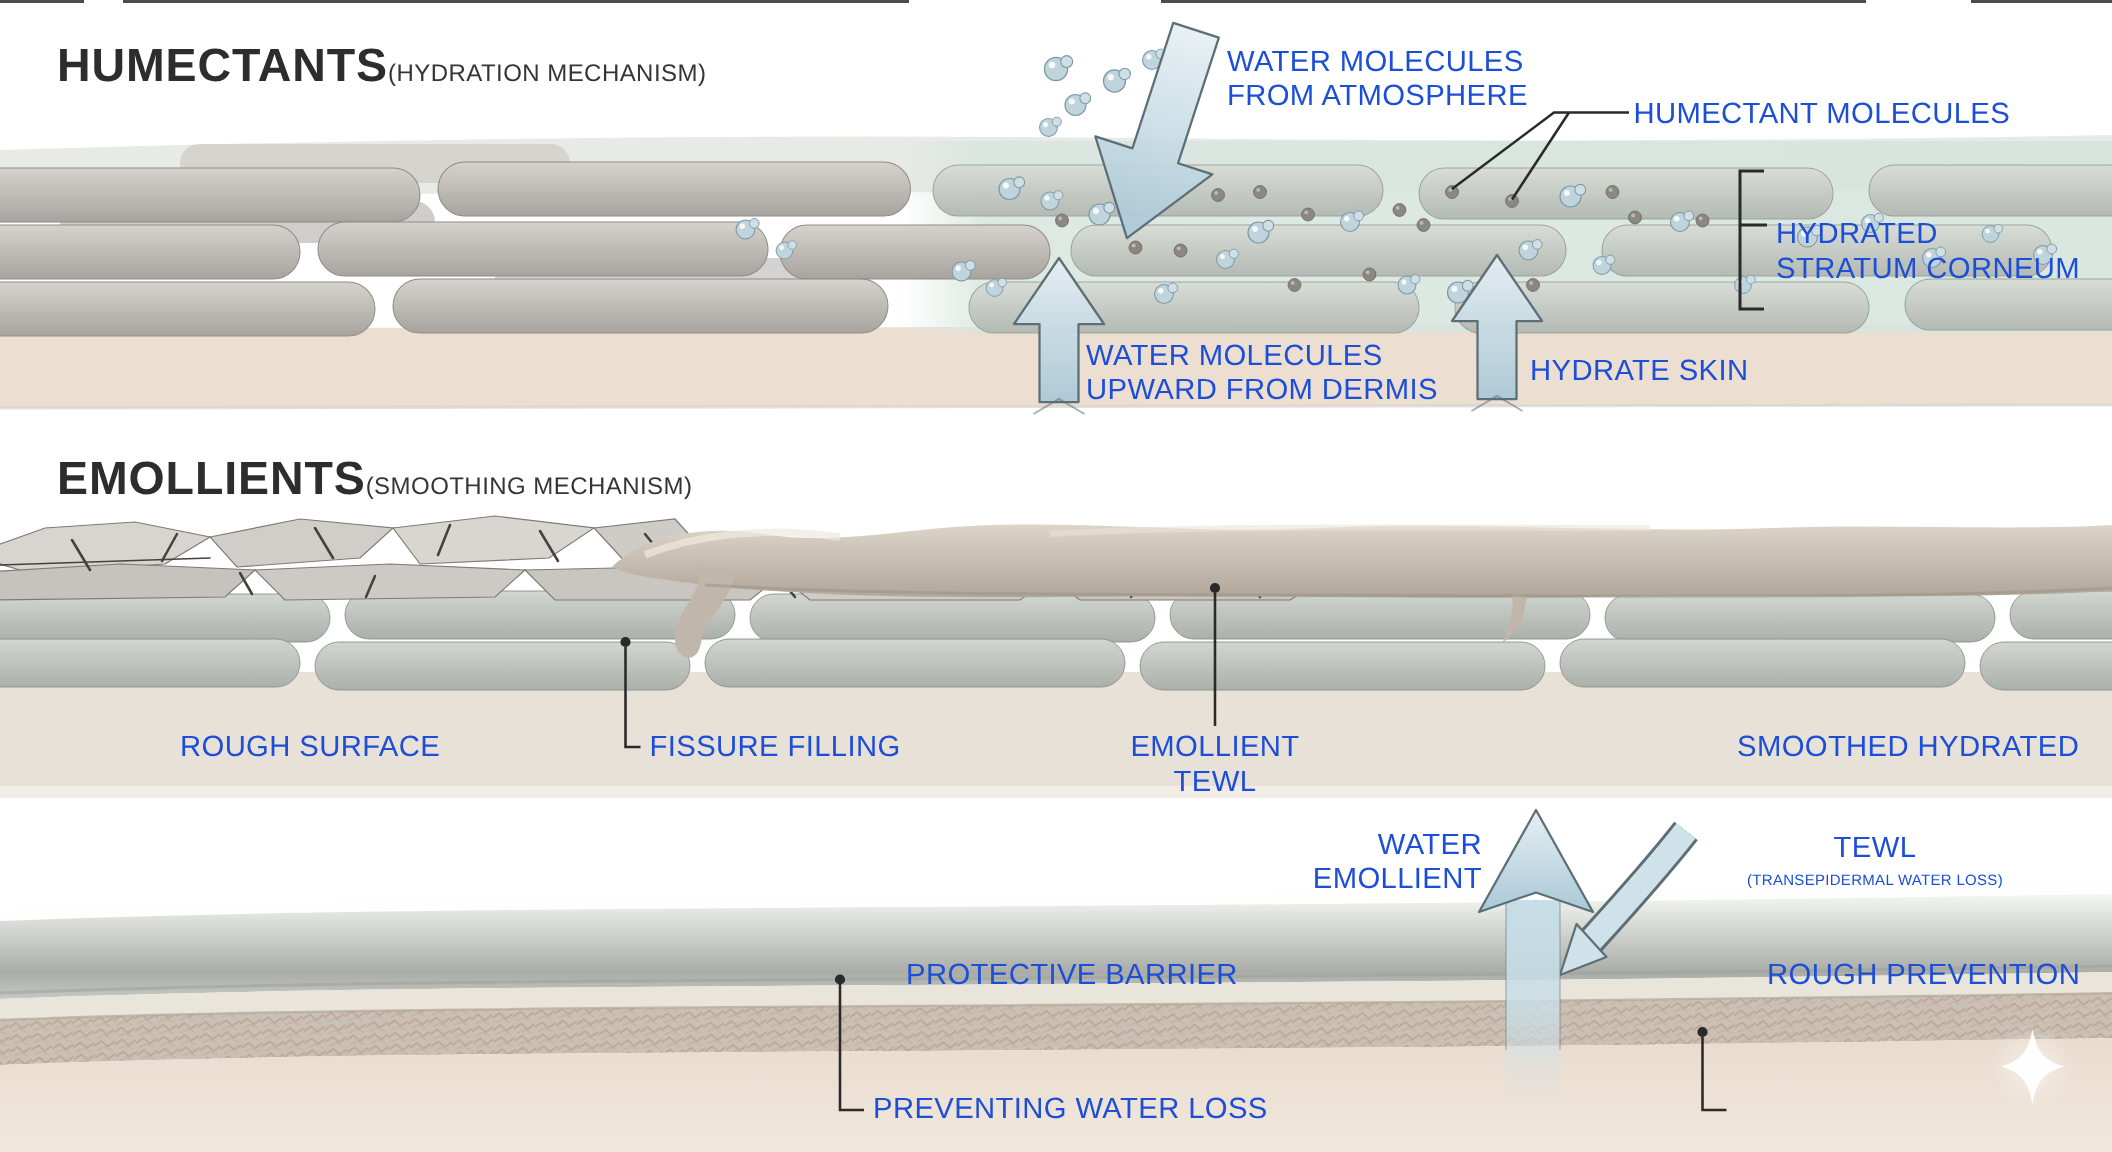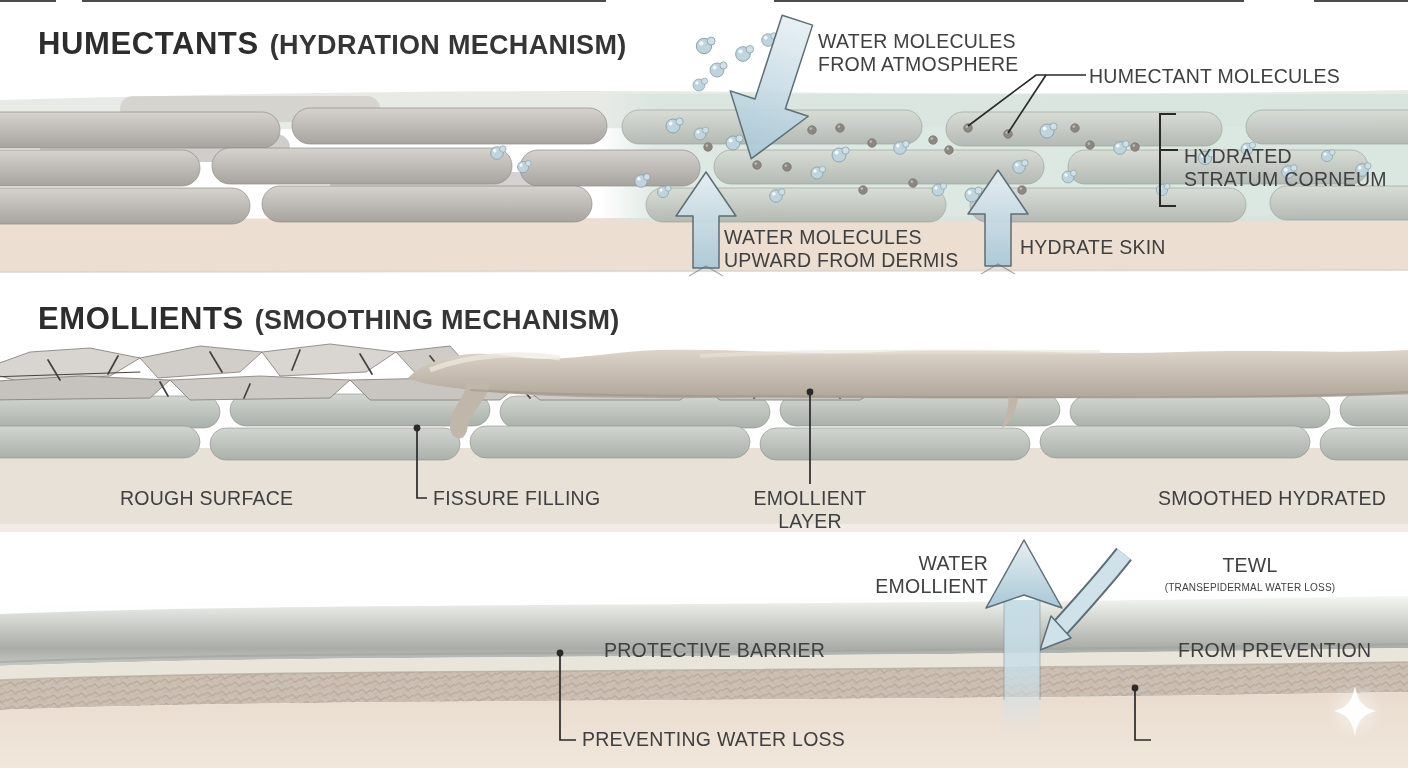--- a/index.html
+++ b/index.html
@@ -1,25 +1,25 @@
 <!DOCTYPE html>
 <html><head>
 <meta charset="utf-8">
 <style>
   html,body{margin:0;padding:0;background:#ffffff;}
   #stage{
     position:relative;width:1408px;height:768px;overflow:hidden;background:#ffffff;
     font-family:"Liberation Sans",sans-serif;
   }
   #art{position:absolute;left:0;top:0;}
-  .title-row{position:absolute;display:flex;align-items:baseline;gap:11px;white-space:nowrap;}
+  .title-row{position:absolute;display:flex;align-items:baseline;white-space:nowrap;}
   .title{font-size:31px;font-weight:600;color:#2d2d2d;letter-spacing:.6px;}
-  .subtitle{font-size:27px;font-weight:700;color:#353535;letter-spacing:.3px;}
+  .subtitle{font-size:16px;font-weight:400;color:#353535;letter-spacing:.3px;}
   .lbl{
-    position:absolute;font-size:19.5px;line-height:23px;font-weight:400;color:#404040;
+    position:absolute;font-size:19.5px;line-height:23px;font-weight:400;color:#1d4ed8;
     letter-spacing:.25px;white-space:pre-line;
   }
   .lbl.small{font-size:10px;line-height:17px;letter-spacing:.2px;}
   .r{text-align:right;} .c{text-align:center;}
 </style>
 </head>
 <body>
 
 <div id="stage">
 
@@ -329,24 +329,24 @@
 FROM ATMOSPHERE</div>
 <div class="lbl" style="left:1089px;top:65px">HUMECTANT MOLECULES</div>
 <div class="lbl" style="left:1184px;top:145px">HYDRATED
 STRATUM CORNEUM</div>
 <div class="lbl" style="left:724px;top:226px">WATER MOLECULES
 UPWARD FROM DERMIS</div>
 <div class="lbl" style="left:1020px;top:236px">HYDRATE SKIN</div>
 
 <div class="lbl" style="left:120px;top:487px">ROUGH SURFACE</div>
 <div class="lbl" style="left:433px;top:487px">FISSURE FILLING</div>
-<div class="lbl c" style="left:730px;top:487px;width:160px">EMOLLIENT LAYER</div>
+<div class="lbl c" style="left:730px;top:487px;width:160px">EMOLLIENT TEWL</div>
 <div class="lbl" style="left:1158px;top:487px">SMOOTHED HYDRATED</div>
 
 <div class="lbl r" style="left:852px;top:552px;width:136px">WATER
 EMOLLIENT</div>
 <div class="lbl c" style="left:1130px;top:554px;width:240px">TEWL</div>
 <div class="lbl c small" style="left:1115px;top:579px;width:270px">(TRANSEPIDERMAL WATER LOSS)</div>
 <div class="lbl" style="left:604px;top:639px">PROTECTIVE BARRIER</div>
-<div class="lbl" style="left:1178px;top:639px">FROM PREVENTION</div>
+<div class="lbl" style="left:1178px;top:639px">ROUGH PREVENTION</div>
 <div class="lbl" style="left:582px;top:728px">PREVENTING WATER LOSS</div>
 
 </div>
 
 </body></html>

